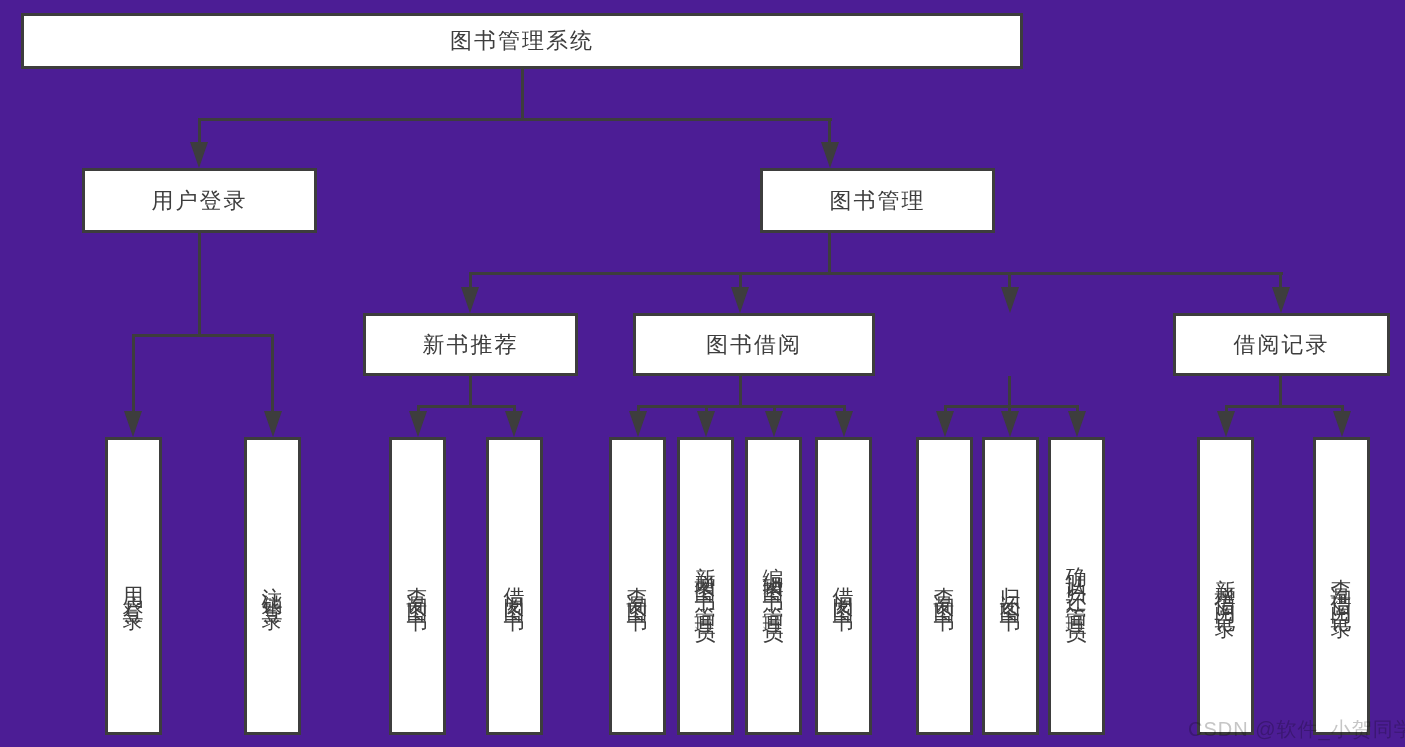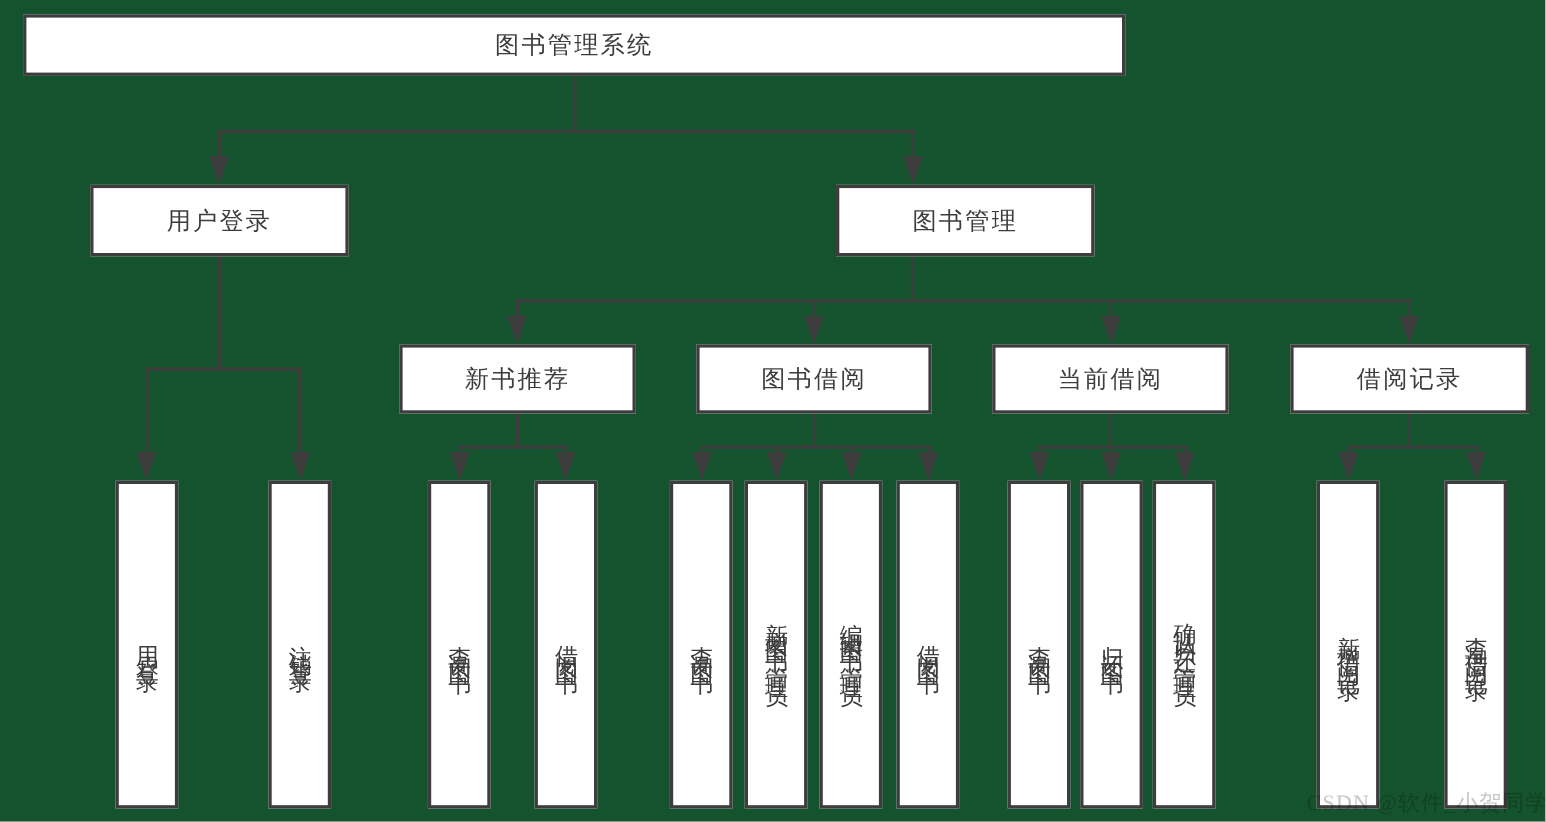--- a/index.html
+++ b/index.html
@@ -1,18 +1,18 @@
 <!DOCTYPE html>
 <html><head>
 <meta charset="utf-8">
 <style>
   html,body{margin:0;padding:0;background:#fff;}
   #canvas{
-    position:relative;width:1405px;height:747px;background:#14532d;overflow:hidden;
-    font-family:Liberation Serif, serif;
+    position:relative;width:1405px;height:747px;background:#4c1d95;overflow:hidden;
+    font-family:Liberation Sans, sans-serif;
   }
   .box{
     position:absolute;background:#ffffff;border:3px solid #3d3d3d;box-sizing:border-box;
     display:flex;align-items:center;justify-content:center;z-index:2;
   }
   .box .lbl{
     font-size:22px;color:#3d3d3d;letter-spacing:2px;white-space:nowrap;
   }
   .leaf{
     position:absolute;top:437px;width:57px;height:298px;background:#ffffff;
@@ -47,25 +47,22 @@
   <div class="box" style="left:82px;top:168px;width:235px;height:65px;">
     <span class="lbl">用户登录</span>
   </div>
   <div class="box" style="left:712px;top:168px;width:235px;height:65px;margin-left:48px;">
     <span class="lbl">图书管理</span>
   </div>
 
   <div class="box" style="left:363px;top:313px;width:215px;height:63px;">
     <span class="lbl">新书推荐</span>
   </div>
-  <div class="box" style="left:633px;top:313px;width:214px;height:63px;">
+  <div class="box" style="left:633px;top:313px;width:242px;height:63px;">
     <span class="lbl">图书借阅</span>
-  </div>
-  <div class="box" style="left:902px;top:313px;width:215px;height:63px;">
-    <span class="lbl">当前借阅</span>
   </div>
   <div class="box" style="left:1173px;top:313px;width:217px;height:63px;">
     <span class="lbl">借阅记录</span>
   </div>
 
   <div class="leaf" style="left:105px;">
     <span class="vlbl">用户登录</span>
   </div>
   <div class="leaf" style="left:244px;">
     <span class="vlbl">注销登录</span>

